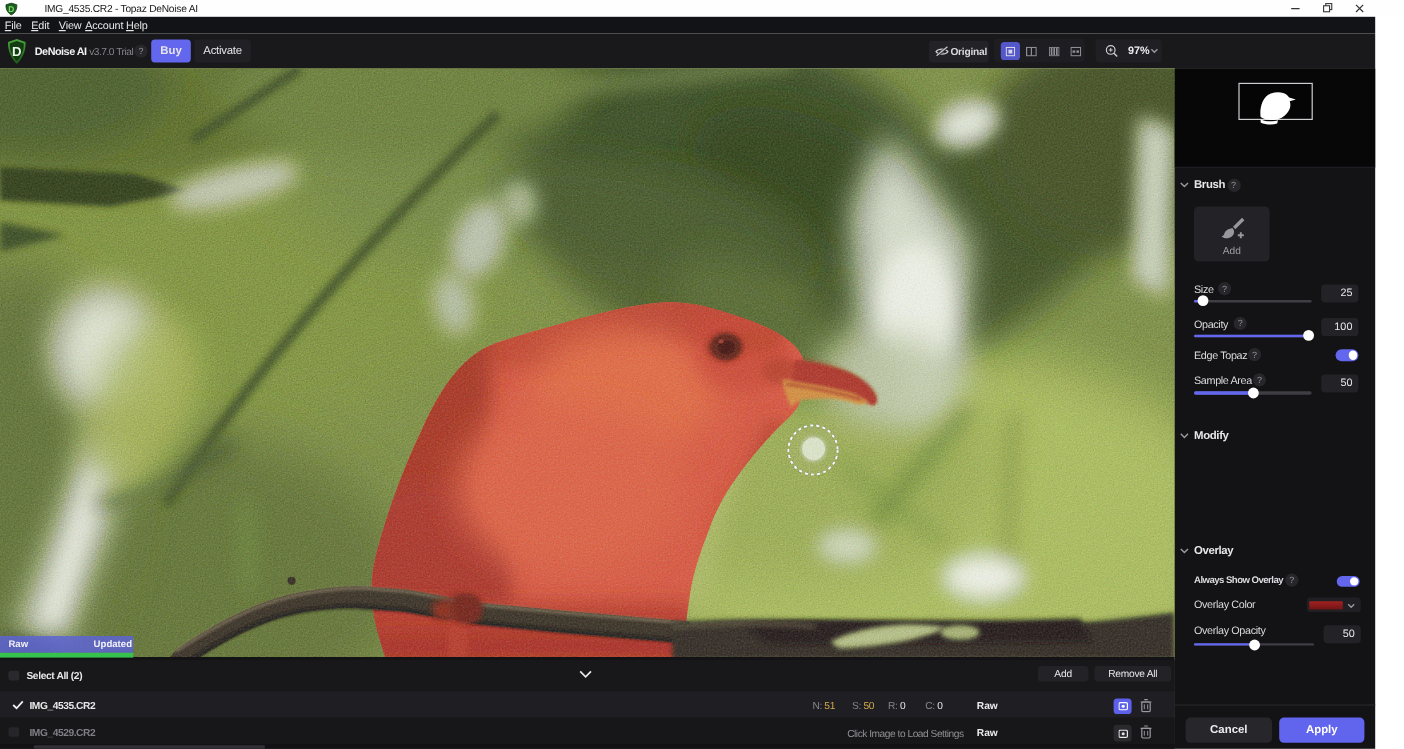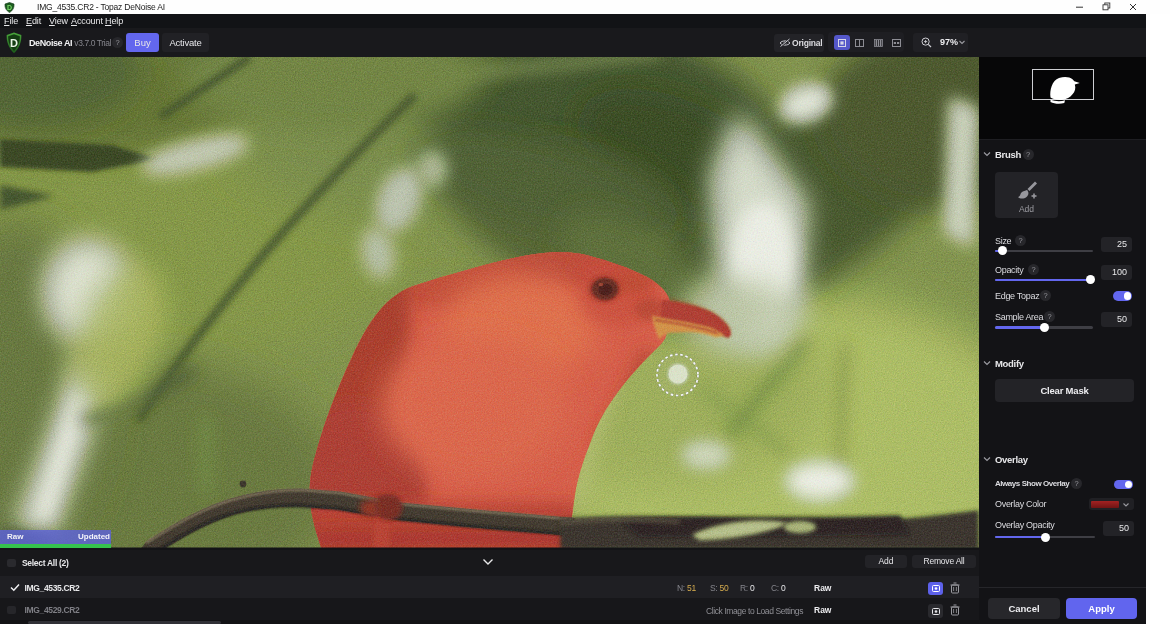--- a/index.html
+++ b/index.html
@@ -60,21 +60,21 @@
           <stop offset="0" stop-color="#4aa63c"></stop>
           <stop offset="1" stop-color="#1c5a1a"></stop>
         </linearGradient>
       </defs>
       <path d="M8 0.5 L15.3 3 C15.7 9 13.5 16 8 21.3 C2.5 16 0.3 9 0.7 3 Z" fill="url(#shg)"></path>
       <path d="M8 2.2 L13.8 4.2 C14 9 12.3 14.6 8 19 C3.7 14.6 2 9 2.2 4.2 Z" fill="#143c12"></path>
       <text x="8" y="14.5" font-size="11" font-weight="bold" fill="#e9f5e6" text-anchor="middle">D</text>
     </svg>
  <div class="abs" style="left:29px;top:9.5px;font-size:9px;letter-spacing:-0.4px;font-weight:bold;color:#f2f2f4;">DeNoise AI <span style="color:#85858c;font-weight:normal;font-size:8.5px;">v3.7.0 Trial</span></div>
  <div class="qm" style="left:112px;top:9px;">?</div>
- <div class="btn blue" style="left:126px;top:5px;width:33px;height:19px;font-size:9.5px;font-weight:normal;line-height:19px;">Buy</div>
+ <div class="btn blue" style="left:126px;top:5px;width:33px;height:19px;font-size:9.5px;font-weight:bold;line-height:19px;">Buy</div>
  <div class="btn" style="left:162px;top:5px;width:47px;height:19px;font-size:9.5px;letter-spacing:-0.2px;line-height:19px;background:#212125;text-align:center;">Activate</div>
 
  <div class="btn dk" style="left:774px;top:6px;width:50px;height:17.5px;">
   <svg class="abs" style="left:5px;top:4px" width="12" height="10" viewBox="0 0 12 10">
         <path d="M1 5 C3 2.2 9 2.2 11 5 C9 7.8 3 7.8 1 5 Z" fill="none" stroke="#c9c9cf" stroke-width="1"></path>
         <circle cx="6" cy="5" r="1.4" fill="#c9c9cf"></circle>
         <path d="M1.5 8.8 L10.5 1.2" stroke="#232327" stroke-width="2"></path>
         <path d="M1.5 8.5 L10.5 1" stroke="#c9c9cf" stroke-width="1"></path>
       </svg>
   <div class="abs" style="left:18px;top:4px;font-size:8.5px;letter-spacing:-0.2px;font-weight:bold;color:#dadade;">Original</div>
@@ -323,21 +323,20 @@
  <div class="vbox" style="left:122px;top:255px;">50</div>
  <div class="track" style="top:269px;">
       <div class="fill" style="width:49px;"></div>
       <div class="knob" style="left:44.5px;"></div>
     </div>
 
  <svg class="chev" style="left:4px;top:302px" viewBox="0 0 8 8">
       <path d="M1 2.5 L4 5.5 L7 2.5" fill="none" stroke="#9a9aa0" stroke-width="1.2"></path>
     </svg>
  <div class="hdr" style="left:16px;top:300.5px;">Modify</div>
- <div class="bigbtn" style="top:321.5px;">Clear Mask</div>
 
  <svg class="chev" style="left:4px;top:398px" viewBox="0 0 8 8">
       <path d="M1 2.5 L4 5.5 L7 2.5" fill="none" stroke="#9a9aa0" stroke-width="1.2"></path>
     </svg>
  <div class="hdr" style="left:16px;top:396.5px;">Overlay</div>
  <div class="lbl" style="left:16px;top:421.5px;font-size:8px;letter-spacing:-0.45px;font-weight:bold;">Always Show Overlay</div>
  <div class="qm" style="left:92px;top:420.5px;">?</div>
  <div class="toggle" style="left:135px;top:422.5px;">
       <div class="tknob"></div>
     </div>

